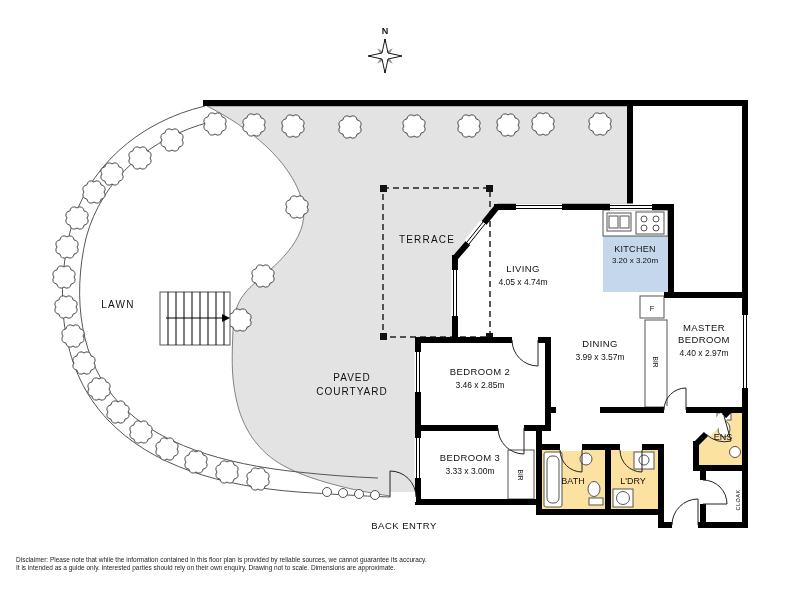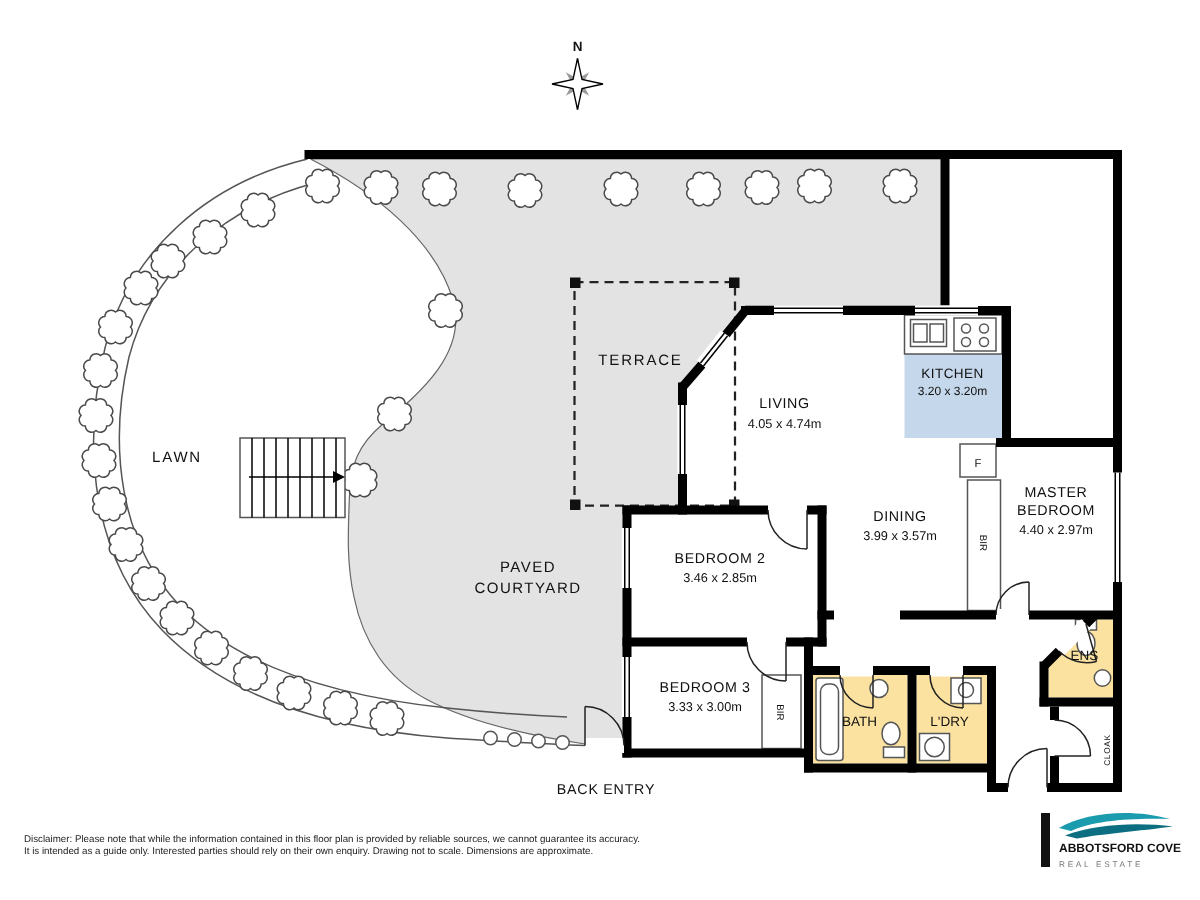--- a/index.html
+++ b/index.html
@@ -257,22 +257,13 @@
     <text class="lbl" x="652" y="311" font-size="7.5">F</text>
     <text class="lbl" x="737" y="503" font-size="5.5" letter-spacing="0.5" transform="rotate(-90 737 500)">CLOAK</text>
   </g>
 </svg>
 
   <div class="disclaimer">
     <div>Disclaimer: Please note that while the information contained in this floor plan is provided by reliable sources, we cannot guarantee its accuracy.</div>
     <div>It is intended as a guide only. Interested parties should rely on their own enquiry. Drawing not to scale.  Dimensions are approximate.</div>
   </div>
 
-  <div class="logo">
-    <svg width="100" height="46" viewBox="0 0 100 46">
-      <rect x="0" y="4" width="6" height="36" fill="#111111"></rect>
-      <path d="M12,14 C30,3 62,1 86,8 C62,7 34,9 20,16 Z" fill="#1a9cae"></path>
-      <path d="M16,19 C36,11 66,10 88,13 C66,16 40,18 24,21 Z" fill="#0c6f81"></path>
-      <text x="12" y="30" font-size="8" font-weight="bold" fill="#111">ABBOTSFORD COVE</text>
-      <text x="12" y="40" font-size="5.5" letter-spacing="1.8" fill="#777">REAL ESTATE</text>
-    </svg>
-  </div>
 </div>
 
 </body></html>

